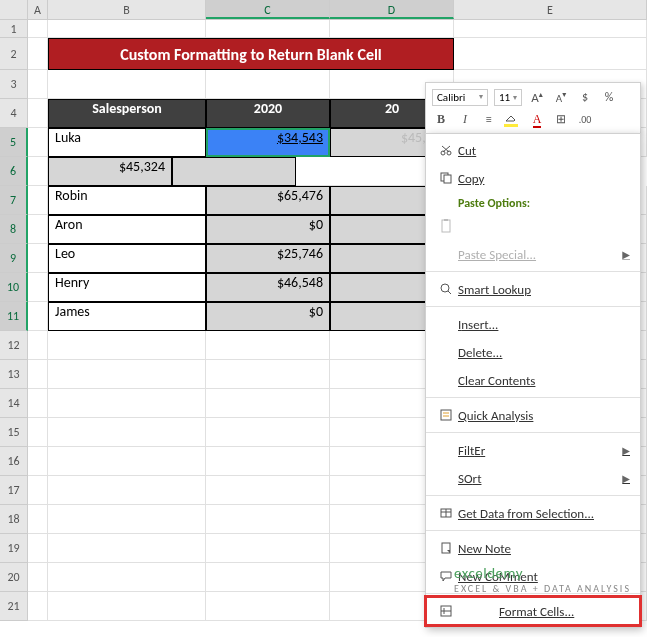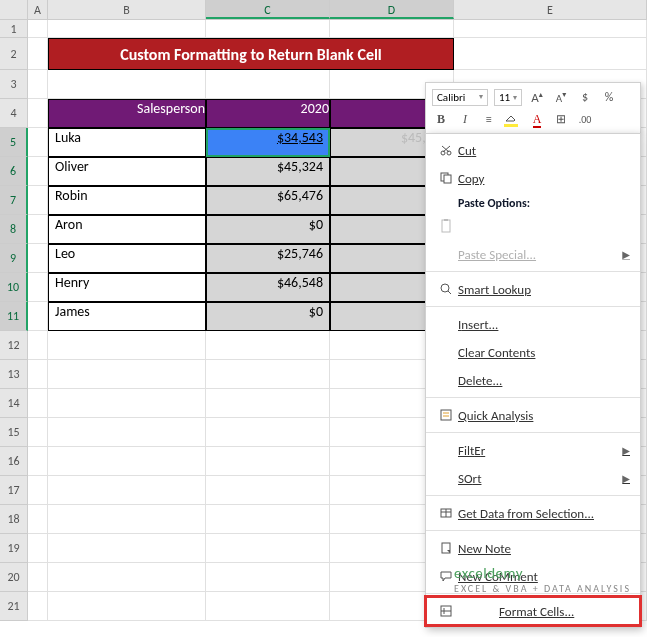--- a/index.html
+++ b/index.html
@@ -28,21 +28,21 @@
     .cell { border-right: 1px solid #e0e0e0; border-bottom: 1px solid #e0e0e0; line-height: 29px; padding: 0 4px; overflow: hidden; white-space: nowrap; }
     .row1 { height: 18px; }
     .row1 .row-h, .row1 .cell { line-height: 18px; }
     .title-cell {
       background: #b01e22; color: #fff; font-weight: bold; font-size: 16px;
       text-align: center; border: 1px solid #000;
       flex: 0 0 406px; line-height: 32px; height: 32px;
     }
     .row2 { height: 32px; }
     .row2 .row-h { line-height: 32px; }
-    .thead { background: #701a75; color: #fff; font-weight: normal; text-align: right; border: 1px solid #000; }
+    .thead { background: #404040; color: #fff; font-weight: bold; text-align: center; border: 1px solid #000; }
     .tb { border: 1px solid #000; background: #fff; padding: 0 6px; }
     .tb.num { text-align: right; }
     .tb.sel { background: #d6d6d6; }
     .tb.active { background: #3b82f6; outline: 2px solid #21a366; outline-offset: -2px; text-decoration: underline; }
     .ghost { color: #bbb; text-align: right; }
 
     
     .mini-toolbar {
       position: absolute; left: 425px; top: 82px;
       background: #fff; border: 1px solid #d0d0d0;
@@ -68,21 +68,21 @@
       box-shadow: 2px 2px 8px rgba(0,0,0,.25);
       padding: 2px 0;
     }
     .cm-item { display: flex; align-items: center; height: 28px; padding: 0 10px 0 8px; font-size: 13px; color: #333; cursor: pointer; text-decoration: underline; }
     .cm-icon { width: 24px; display: flex; align-items: center; justify-content: center; color: #606060; }
     .cm-label { flex: 1; }
     .cm-arrow { font-size: 10px; color: #666; }
     .cm-disabled { color: #b0b0b0; cursor: default; }
     .cm-disabled .cm-icon { color: #c8c8c8; }
     .cm-sep { height: 1px; background: #e0e0e0; margin: 3px 0; }
-    .cm-header { font-size: 12px; color: #0f172a; padding: 4px 8px 2px 32px; }
+    .cm-header { font-size: 12px; color: #4d7c0f; padding: 4px 8px 2px 32px; }
     .cm-highlight { outline: 3px solid #e03030; outline-offset: -1px; gap: 41px; }
     .u { text-decoration: underline; }
 
     .watermark { position: absolute; right: 16px; bottom: 42px; font-size: 15px; color: #4da05f; font-weight: 500; letter-spacing: .5px; }
     .watermark small { display: block; font-size: 10px; color: #888; letter-spacing: 2px; text-align: right; }
 
     svg { display: block; }
   </style>
 </head>
 <body>
@@ -136,21 +136,20 @@
     <div class="cell col-A"></div>
     <div class="tb col-B">Luka</div>
     <div class="tb col-C num active">$34,543</div>
     <div class="tb col-D num sel ghost">$45,673</div>
     <div class="cell col-E"></div>
   </div>
 
   <div class="row">
     <div class="row-h sel">6</div>
     <div class="cell col-A"></div>
-    <div class="tb col-B">Oliver</div>
     <div class="tb col-C num sel">$45,324</div>
     <div class="tb col-D num sel"></div>
     <div class="cell col-E"></div>
   </div>
 
   <div class="row">
     <div class="row-h sel">7</div>
     <div class="cell col-A"></div>
     <div class="tb col-B">Robin</div>
     <div class="tb col-C num sel">$65,476</div>
@@ -351,25 +350,25 @@
       </span>
     <span class="cm-label">Smart Lookup</span>
   </div>
   <div class="cm-sep"></div>
   <div class="cm-item">
     <span class="cm-icon"></span>
     <span class="cm-label"><span class="u">I</span>nsert...</span>
   </div>
   <div class="cm-item">
     <span class="cm-icon"></span>
+    <span class="cm-label"><span class="u">D</span>elete...</span>
+  </div>
+  <div class="cm-item">
+    <span class="cm-icon"></span>
     <span class="cm-label"><span>Clear Co</span><span class="u">n</span><span>tents</span></span>
-  </div>
-  <div class="cm-item">
-    <span class="cm-icon"></span>
-    <span class="cm-label"><span class="u">D</span>elete...</span>
   </div>
   <div class="cm-sep"></div>
   <div class="cm-item">
     <span class="cm-icon">
         <svg width="14" height="14" viewBox="0 0 14 14">
           <rect x="2" y="2" width="10" height="10" fill="none" stroke="#555"></rect>
           <path d="M4 5h6M4 8h6" stroke="#e0a030"></path>
         </svg>
       </span>
     <span class="cm-label">Quick Analysis</span>

